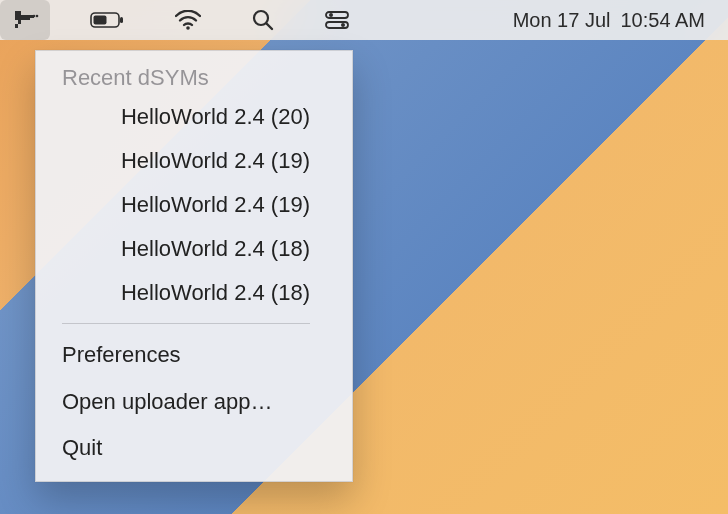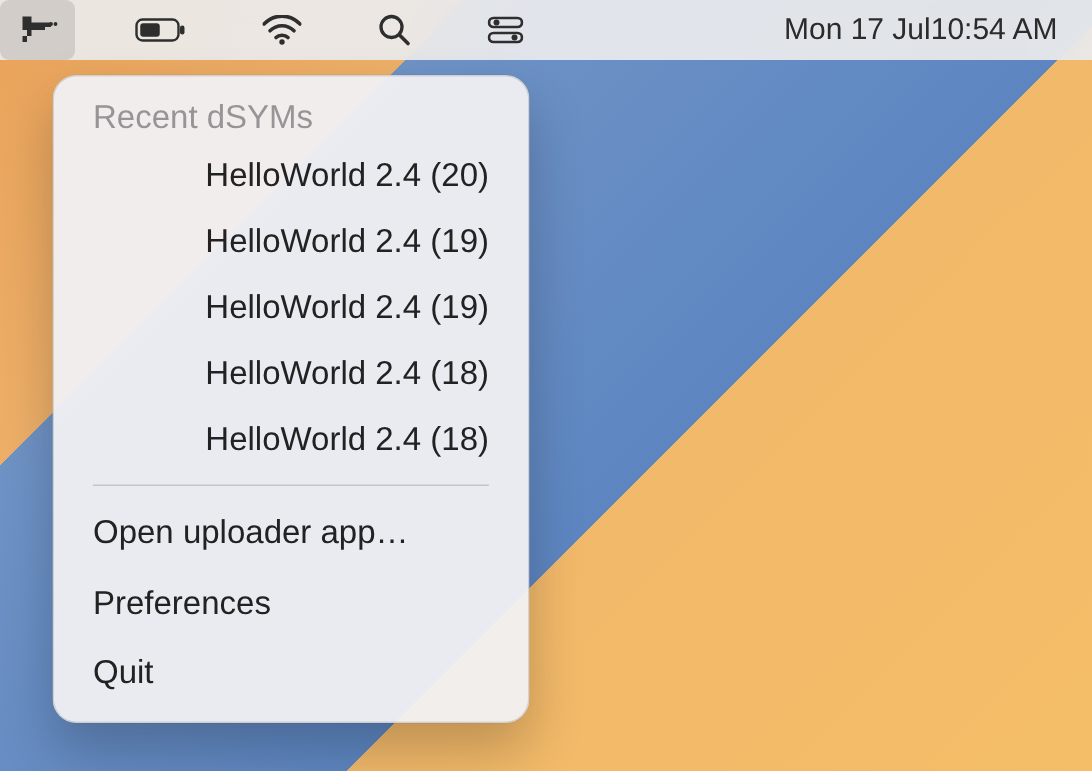--- a/index.html
+++ b/index.html
@@ -43,33 +43,33 @@
       display: flex;
       align-items: center;
       justify-content: center;
       padding: 0 11px;
       border-radius: 6px;
     }
     .mb-item.active {
       background: rgba(0,0,0,0.11);
     }
     .dt { letter-spacing: 0; font-weight: 500; }
-    .dt .time { }
+    .dt .time { margin-left: 10px; }
 
     
     .dropdown {
       position: absolute;
       top: 50px;
       left: 35px;
       width: 318px;
       background: rgba(240,240,243,0.95);
       border: 1px solid rgba(0,0,0,0.12);
-      border-radius: 16px;
+      border-radius: 0;
       box-shadow: 0 18px 36px rgba(0,0,0,0.22), 0 0 0 0.5px rgba(0,0,0,0.05);
-      padding: 8px 0 10px 0;
+      padding: 8px 16px 10px 0;
       font-size: 22px;
       color: #222;
     }
     .dropdown .section-header {
       padding: 6px 26px 4px;
       color: rgba(60,60,67,0.5);
       font-weight: 500;
     }
     .dropdown .item {
       padding: 5px 26px 5px 46px;
@@ -149,18 +149,18 @@
     <div class="section-header">Recent dSYMs</div>
 
     <div class="item"><span>HelloWorld 2.4 (20)</span></div>
     <div class="item"><span>HelloWorld 2.4 (19)</span></div>
     <div class="item"><span>HelloWorld 2.4 (19)</span></div>
     <div class="item"><span>HelloWorld 2.4 (18)</span></div>
     <div class="item"><span>HelloWorld 2.4 (18)</span></div>
 
     <div class="sep"></div>
 
+    <div class="action"><span>Preferences</span></div>
     <div class="action"><span>Open uploader app…</span></div>
-    <div class="action"><span>Preferences</span></div>
     <div class="action"><span>Quit</span></div>
   </div>
 
 </div>
 
 </body></html>

